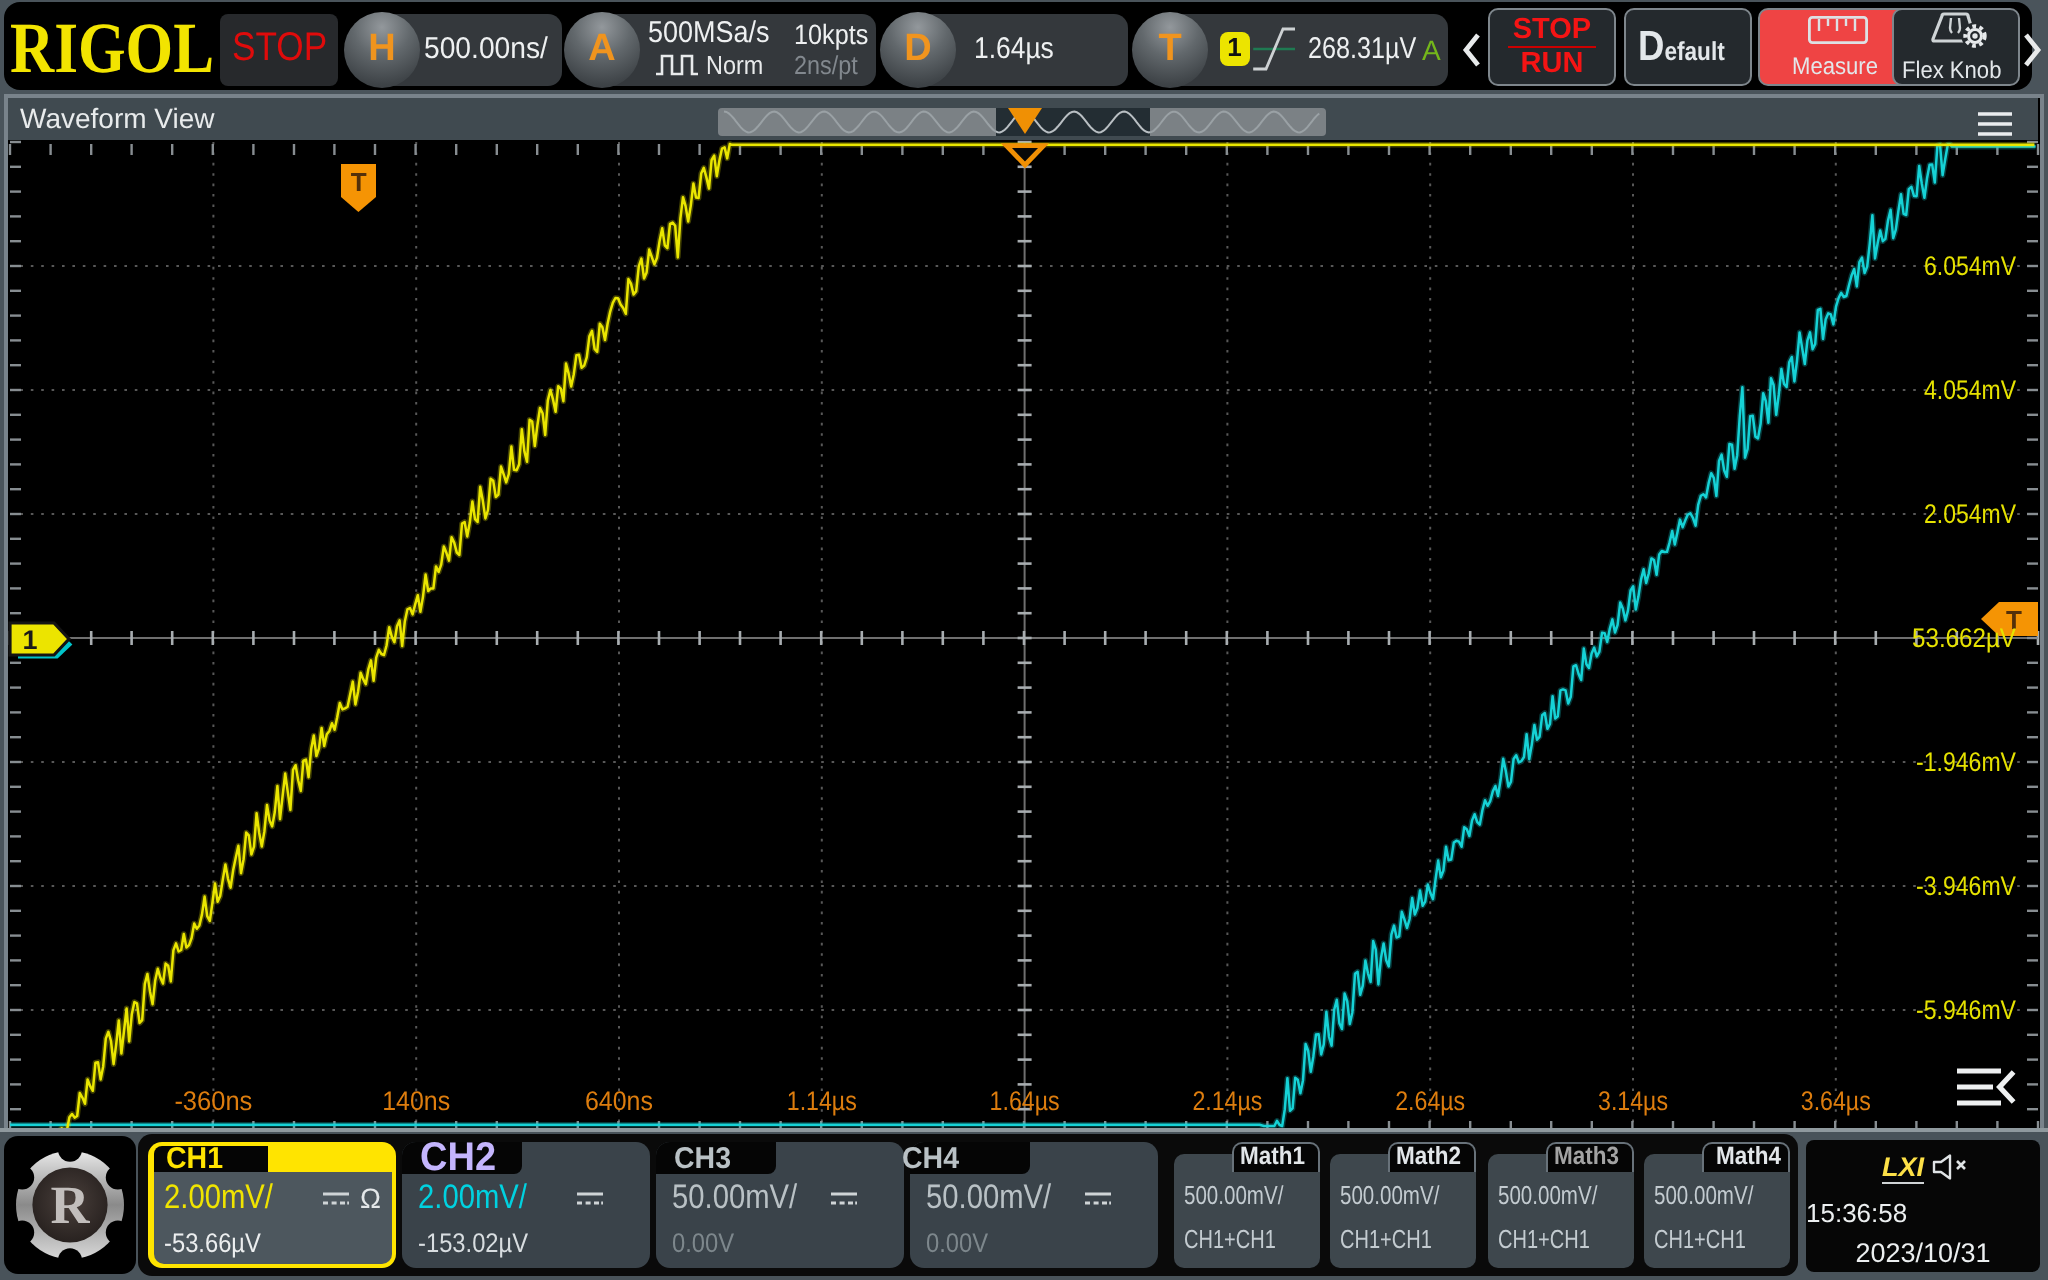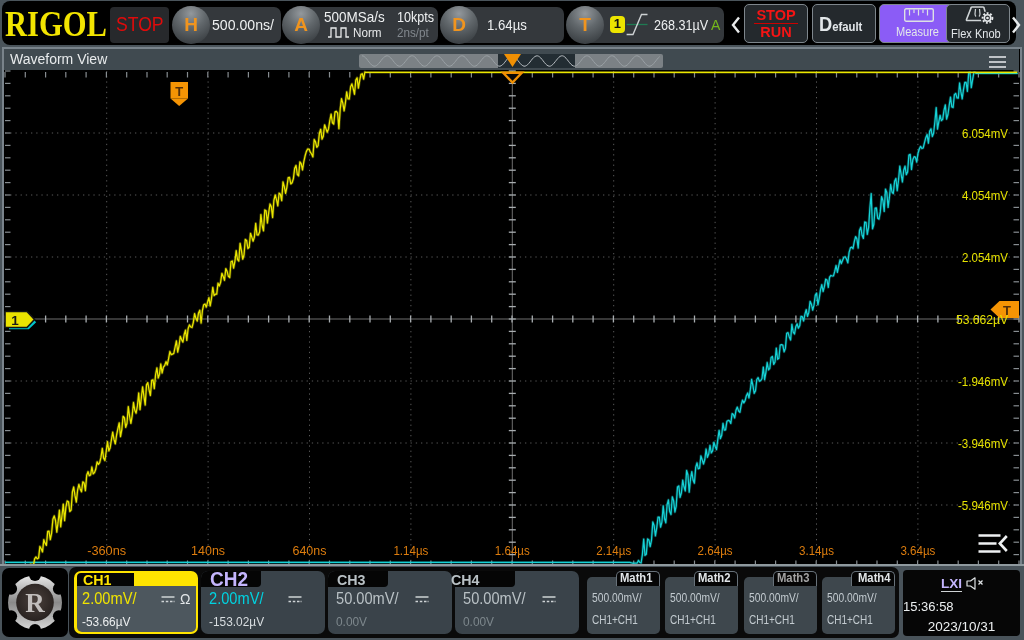--- a/index.html
+++ b/index.html
@@ -43,21 +43,21 @@
 
 <svg class="abs" style="left:731px;top:16px;" width="10" height="18" viewBox="0 0 10 18">
     <path d="M8 1.5 L2 9 L8 16.5" fill="none" stroke="#e8eaeb" stroke-width="2.4"></path>
   </svg>
 <div class="abs" style="left:744px;top:4px;width:64px;height:39px;background:#24292d;border:1px solid #7e868c;border-radius:5px;text-align:center;">
   <div style="color:#f51414;font-size:14.5px;font-weight:bold;line-height:16px;margin-top:2px;">STOP</div>
   <div style="width:44px;margin:0 auto;border-top:1.5px solid #c00;"></div>
   <div style="color:#f51414;font-size:14.5px;font-weight:bold;line-height:16px;">RUN</div>
 </div>
 <div class="abs" style="left:812px;top:4px;width:64px;height:39px;background:#24292d;border:1px solid #7e868c;border-radius:5px;color:#e3e7ea;text-align:center;line-height:37px;"><span class="nx" style="transform:scaleX(0.87);"><span style="font-size:21px;font-weight:bold;">D</span><span style="font-size:13px;font-weight:bold;">efault</span></span></div>
-<div class="abs" style="left:879px;top:4px;width:80px;height:39px;background:#8b5cf6;border:1px solid #7e868c;border-radius:5px;text-align:center;">
+<div class="abs" style="left:879px;top:4px;width:80px;height:39px;background:#ef4444;border:1px solid #7e868c;border-radius:5px;text-align:center;">
   <svg width="30" height="14" viewBox="0 0 30 14" style="margin-top:3px;">
       <rect x="0.7" y="0.7" width="28.6" height="12.6" rx="1.5" fill="none" stroke="#dde1e4" stroke-width="1.4"></rect>
       <path d="M5.5 1.5 V7.5 M10 1.5 V5 M14.5 1.5 V7.5 M19 1.5 V5 M23.5 1.5 V7.5" stroke="#dde1e4" stroke-width="1.2"></path>
     </svg>
   <div style="color:#e3e7ea;font-size:12px;line-height:12px;"><span class="nx" style="transform:scaleX(0.92);">Measure</span></div>
 </div>
 <div class="abs" style="left:946px;top:4px;width:64px;height:39px;background:#24292d;border:1px solid #7e868c;border-radius:5px;text-align:center;">
   <svg width="38" height="19" viewBox="0 0 38 19" style="margin-top:1px;">
     <path d="M12 2 Q12 1 13 1 L24 1 Q25 1 25 2 L28.5 13.5 Q28.8 14.5 27.8 14.5 L8.2 14.5 Q7.2 14.5 7.5 13.5 Z" fill="none" stroke="#cfd4d6" stroke-width="1.6"></path>
     <path d="M16.5 3 L16 8 Q16 9.5 17 10.5 M20.5 3 L21 8 Q21 9.5 20 10.5" stroke="#cfd4d6" stroke-width="1.2" fill="none"></path>
@@ -509,19 +509,19 @@
 <div class="abs" style="left:670.3px;top:614px;color:#c3cbd0;font-size:13px;line-height:12px;"><span class="nx" style="transform:scaleX(0.77);">CH1+CH1</span></div>
 <div class="abs" style="left:743.6px;top:577px;width:73px;height:57px;background:#3e474d;border-radius:5px;"></div>
 <div class="abs" style="left:772.6px;top:571px;width:44px;height:15px;background:#050505;border:1.5px solid #68727a;border-bottom:none;border-radius:5px 5px 0 0;color:#a3a3a3;font-size:12.5px;font-weight:bold;text-align:center;line-height:13px;"><span class="nx" style="transform:scaleX(0.9);">Math3</span></div>
 <div class="abs" style="left:748.6px;top:592px;color:#c3cbd0;font-size:13px;line-height:12px;"><span class="nx" style="transform:scaleX(0.79);">500.00mV/</span></div>
 <div class="abs" style="left:748.6px;top:614px;color:#c3cbd0;font-size:13px;line-height:12px;"><span class="nx" style="transform:scaleX(0.77);">CH1+CH1</span></div>
 <div class="abs" style="left:821.9px;top:577px;width:73px;height:57px;background:#3e474d;border-radius:5px;"></div>
 <div class="abs" style="left:850.9px;top:571px;width:44px;height:15px;background:#050505;border:1.5px solid #68727a;border-bottom:none;border-radius:5px 5px 0 0;color:#e2e6e9;font-size:12.5px;font-weight:bold;text-align:right;line-height:13px;"><span class="nx" style="transform:scaleX(0.9);">Math4</span></div>
 <div class="abs" style="left:826.9px;top:592px;color:#c3cbd0;font-size:13px;line-height:12px;"><span class="nx" style="transform:scaleX(0.79);">500.00mV/</span></div>
 <div class="abs" style="left:826.9px;top:614px;color:#c3cbd0;font-size:13px;line-height:12px;"><span class="nx" style="transform:scaleX(0.77);">CH1+CH1</span></div>
 <div class="abs" style="left:903px;top:569.5px;width:117px;height:66px;background:#060606;border-radius:4px;"></div>
-<div class="abs" style="left:941px;top:577.5px;color:#c4b5fd;font-weight:bold;font-size:13.5px;line-height:12px;border-bottom:1.2px solid #cfd3d5;padding-bottom:1px;">LXI</div>
+<div class="abs" style="left:941px;top:577.5px;color:#fde047;font-style:italic;font-weight:bold;font-size:13.5px;line-height:12px;border-bottom:1.2px solid #cfd3d5;padding-bottom:1px;">LXI</div>
 <svg class="abs" style="left:966px;top:577px;" width="19" height="13" viewBox="0 0 19 13">
   <path d="M1 4 H4.5 L9 0.8 V12.2 L4.5 9 H1 Z" fill="none" stroke="#dfe3e5" stroke-width="1.2" stroke-linejoin="round"></path>
   <path d="M12.5 3.5 L16.5 7.5 M16.5 3.5 L12.5 7.5" stroke="#dfe3e5" stroke-width="1.3"></path>
 </svg>
 <div class="abs" style="left:903px;top:600.5px;width:117px;text-align:left;color:#eceff0;font-size:13px;line-height:11px;">15:36:58</div>
 <div class="abs" style="left:903px;top:620.5px;width:117px;text-align:center;color:#eceff0;font-size:13.5px;line-height:11px;">2023/10/31</div>
 
 </body></html>

